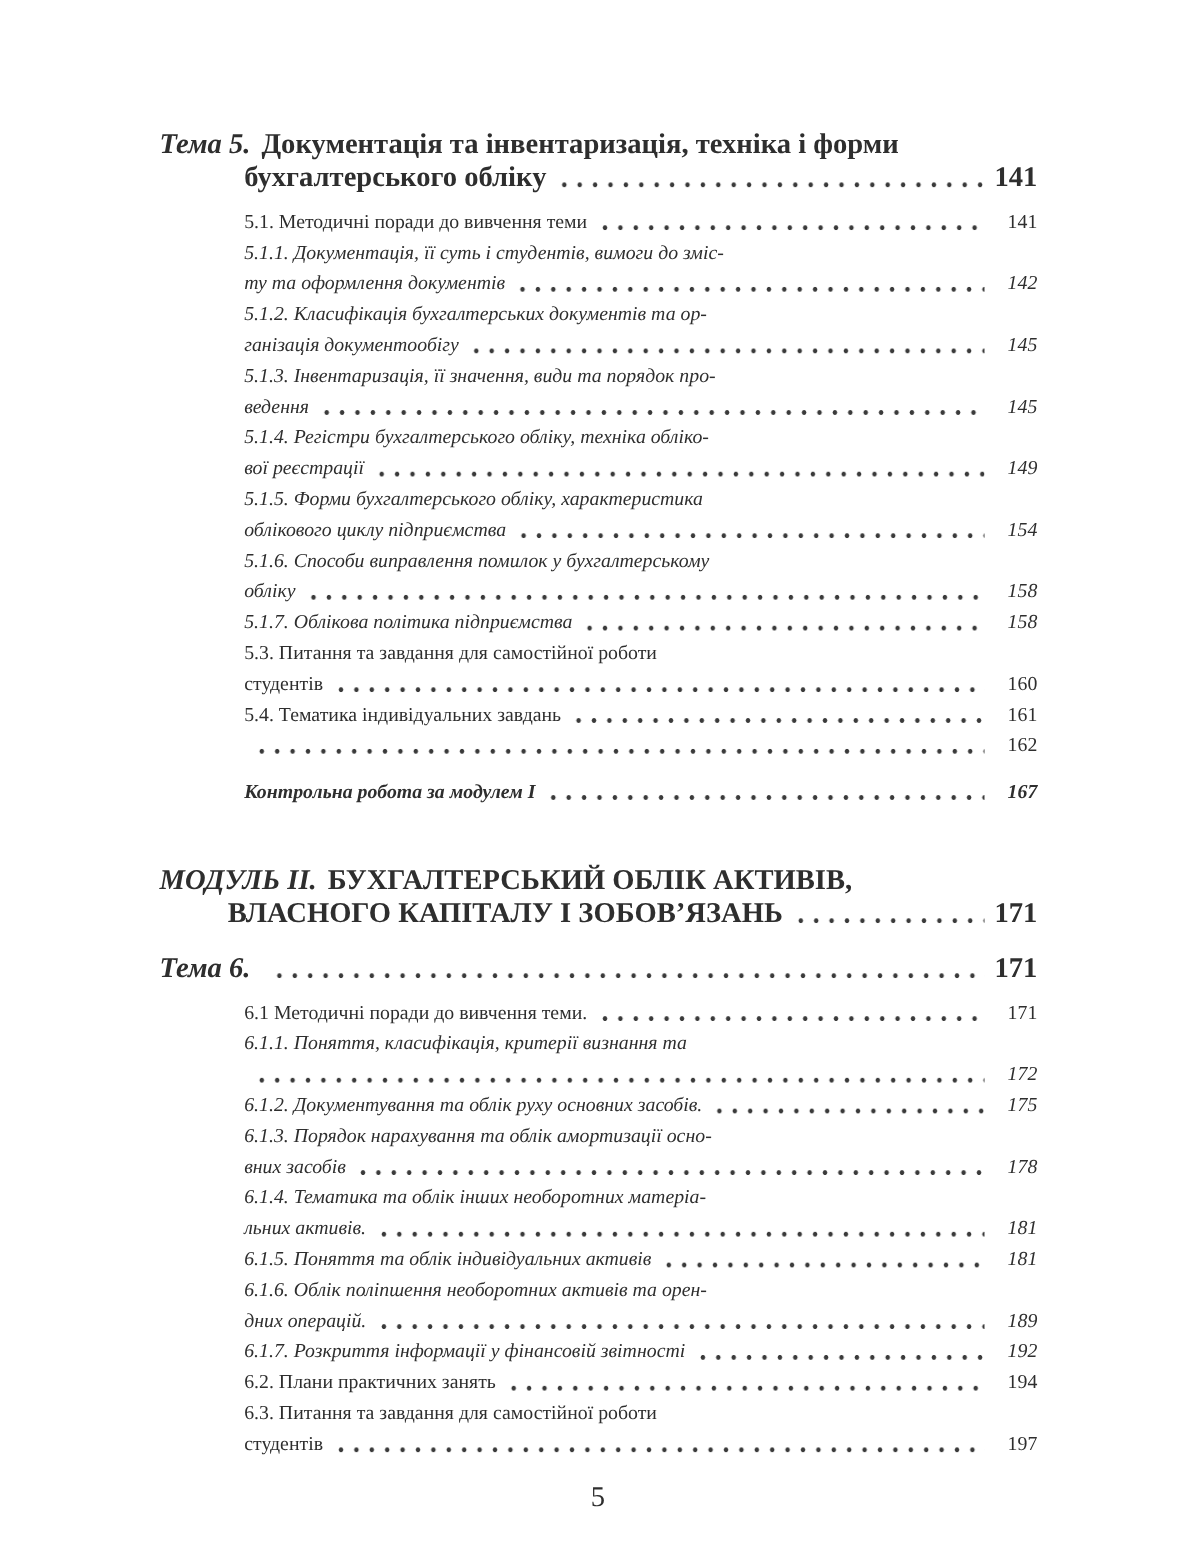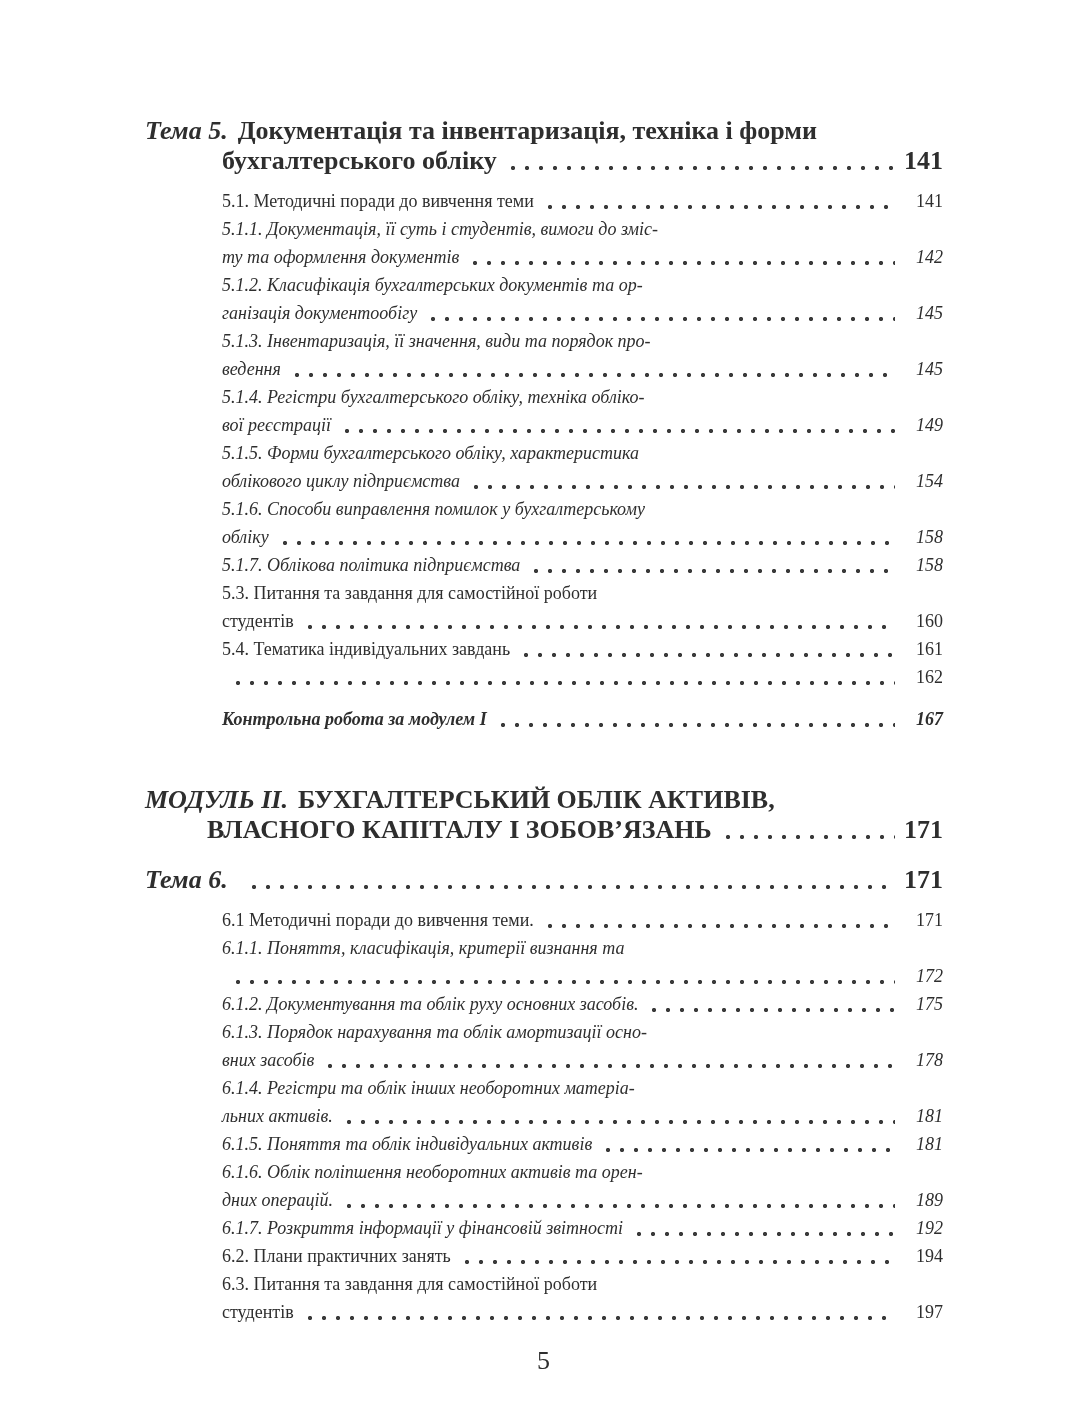--- a/index.html
+++ b/index.html
@@ -237,21 +237,21 @@
           <span class="txt">6.1.3. Порядок нарахування та облік амортизації осно-</span>
         </div>
         <div class="line line2">
           <span class="txt">вних засобів</span>
           <span class="dots"></span>
           <span class="pagenum">178</span>
         </div>
       </div>
       <div class="entry entry-sub">
         <div class="line line1">
-          <span class="txt">6.1.4. Регістри та облік інших необоротних матеріа-</span>
+          <span class="txt">6.1.4. Тематика та облік інших необоротних матеріа-</span>
         </div>
         <div class="line line2">
           <span class="txt">льних активів.</span>
           <span class="dots"></span>
           <span class="pagenum">181</span>
         </div>
       </div>
       <div class="entry entry-sub">
         <div class="line line1">
           <span class="txt">6.1.5. Поняття та облік індивідуальних активів</span>

